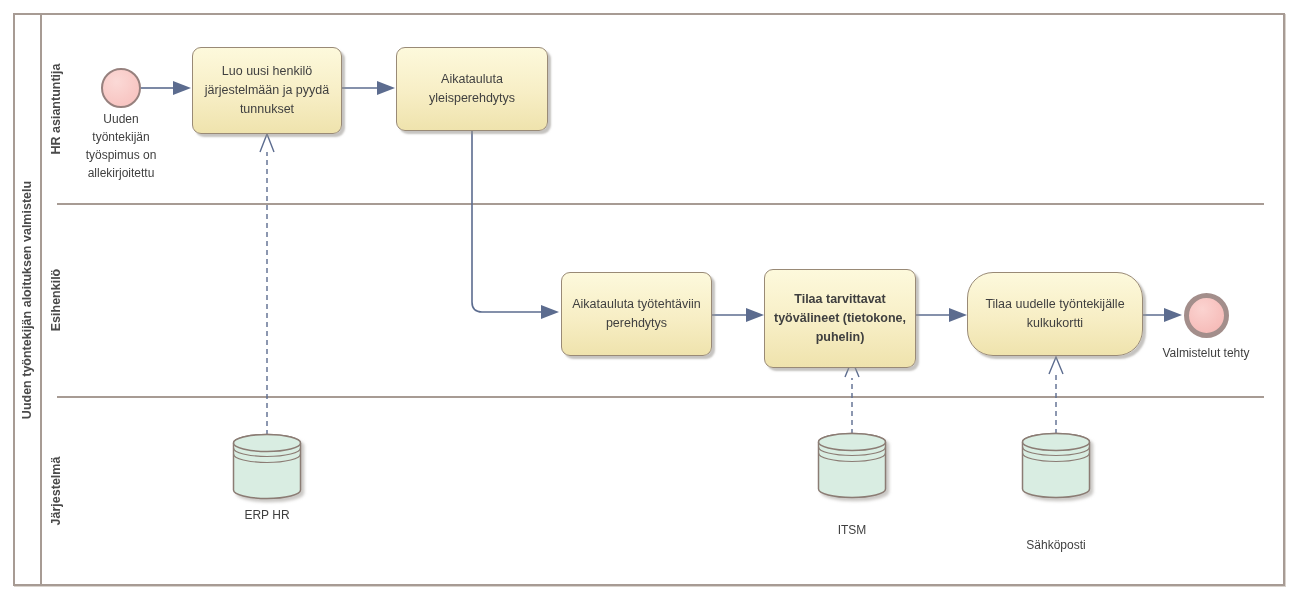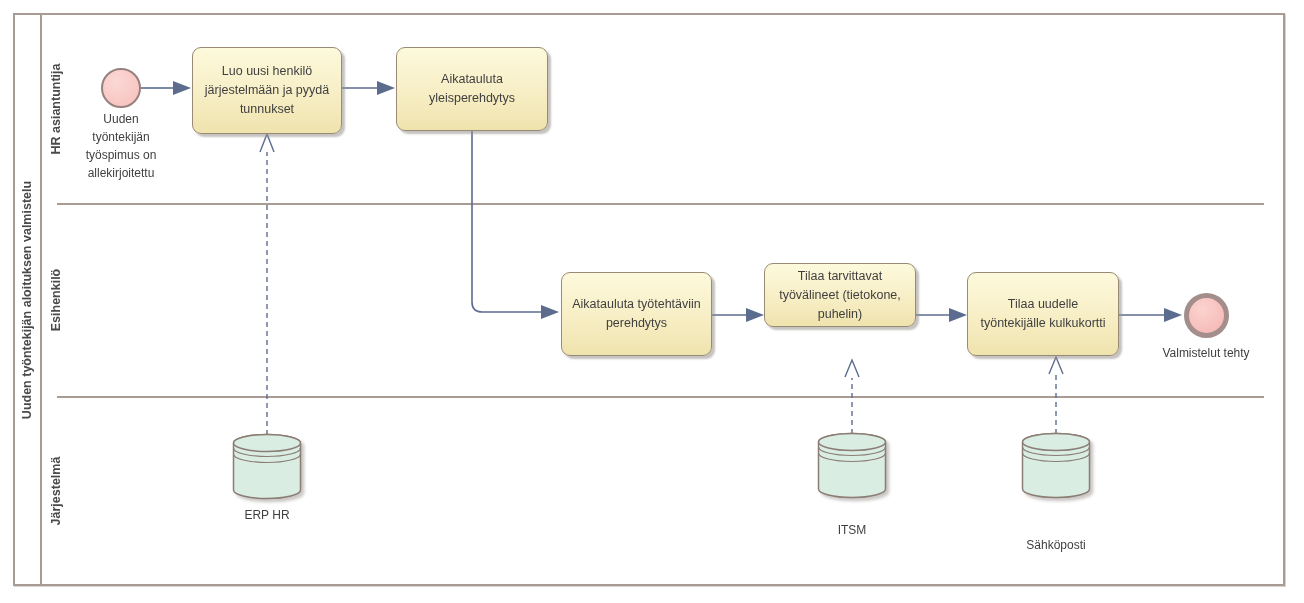--- a/index.html
+++ b/index.html
@@ -127,24 +127,24 @@
 
   <div class="task" style="left:192px;top:47px;width:150px;height:87px;">
     <span>Luo uusi henkilö järjestelmään ja pyydä tunnukset</span>
   </div>
   <div class="task" style="left:561px;top:272px;width:151px;height:84px;">
     <span>Aikatauluta työtehtäviin perehdytys</span>
   </div>
   <div class="task" style="left:396px;top:47px;width:152px;height:84px;">
     <span>Aikatauluta yleisperehdytys</span>
   </div>
-  <div class="task" style="left:764px;top:263px;width:152px;height:64px;">
+  <div class="task" style="left:764px;top:269px;width:152px;height:99px;font-weight:bold;">
     <span>Tilaa tarvittavat työvälineet (tietokone, puhelin)</span>
   </div>
-  <div class="task" style="left:967px;top:272px;width:152px;height:84px;">
+  <div class="task" style="left:967px;top:272px;width:176px;height:84px;border-radius:26px;">
     <span>Tilaa uudelle työntekijälle kulkukortti</span>
   </div>
 
   <div class="event end" style="left:1184px;top:293px;width:45px;height:45px;"></div>
   <div class="node-label" style="left:1146px;top:344px;width:120px;">Valmistelut tehty</div>
 
   <svg class="store" style="left:232px;top:433px;" width="70" height="70" viewBox="0 0 70 70">
     <path class="cyl-body" d="M1.5,10 v47 a33.5,8.5 0 0 0 67,0 v-47 a33.5,8.5 0 0 0 -67,0 z"></path>
     <ellipse class="cyl-body" cx="35" cy="10" rx="33.5" ry="8.5"></ellipse>
     <path class="cyl-line" d="M1.5,15 a33.5,8.5 0 0 0 67,0"></path>

